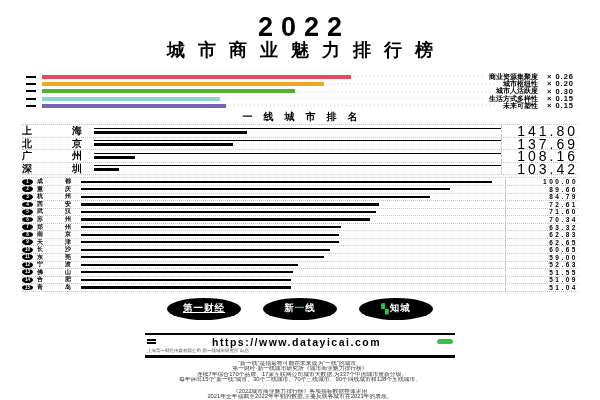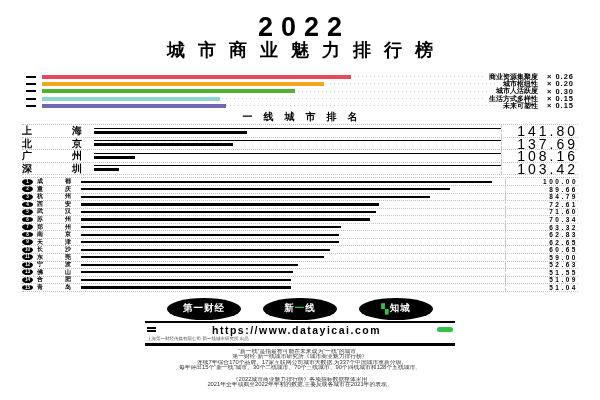--- a/index.html
+++ b/index.html
@@ -40,21 +40,21 @@
   .ntname{width:34px;display:flex;justify-content:space-between;font-size:6px;font-weight:bold;
           margin:0 10px 0 4px;flex:none;}
   .nttrack{flex:1;position:relative;height:6.5px;border-right:1px dashed #c5c5c5;}
   .ntbar{position:absolute;left:0;top:2.2px;height:2.2px;background:#000;}
   .ntval{width:72px;flex:none;text-align:right;font-size:6.5px;font-weight:bold;letter-spacing:2.5px;white-space:nowrap;}
 
   .logos{display:flex;justify-content:center;gap:22px;margin-top:6px;}
   .logo{width:74px;height:22px;background:#000;border-radius:50%;color:#fff;display:flex;
         align-items:center;justify-content:center;font-size:9.5px;font-weight:bold;letter-spacing:1px;}
 
-  .urlbar{width:310px;margin:1px auto 0;border-top:2.5px solid #000;}
+  .urlbar{width:310px;margin:13px auto 0;border-top:2.5px solid #000;}
   .urlrow{display:flex;align-items:center;padding:1px 2px 0;}
   .eqicon{width:9px;display:flex;flex-direction:column;gap:1.5px;flex:none;}
   .eqicon span{display:block;height:1.5px;background:#000;}
   .urltext{flex:1;font-size:10.5px;line-height:12px;font-weight:bold;letter-spacing:1.5px;text-align:center;}
   .greenpill{width:16px;height:5px;border-radius:3px;background:#35c24a;flex:none;}
   .credit{font-size:4.5px;line-height:6px;color:#555;text-align:left;padding:0 2px 1px;
           border-bottom:3px solid #000;white-space:nowrap;overflow:hidden;}
 
   .notes{margin-top:3px;font-size:5.8px;line-height:5.6px;color:#333;}
   .note{white-space:nowrap;overflow:hidden;}
@@ -321,21 +321,21 @@
         </span>
     <span class="nttrack">
       <span class="ntbar" style="width: 49.5%;"></span>
     </span>
     <span class="ntval">51.04</span>
   </div>
     </div>
 
   <div class="logos" id="logos-box">
       <div class="logo">
-        <span style="color: rgb(255, 255, 255);">第一财经</span>
+        <span style="color: rgb(255, 255, 255); text-decoration: underline;">第一财经</span>
       </div>
       <div class="logo">
         <span style="color: rgb(255, 255, 255);">新</span>
         <span style="color: rgb(53, 194, 74);">一</span>
         <span style="color: rgb(255, 255, 255);">线</span>
       </div>
       <div class="logo">
         <span style="color: rgb(53, 194, 74);">▚</span>
         <span style="color: rgb(255, 255, 255); text-align: right;">知城</span>
       </div>

